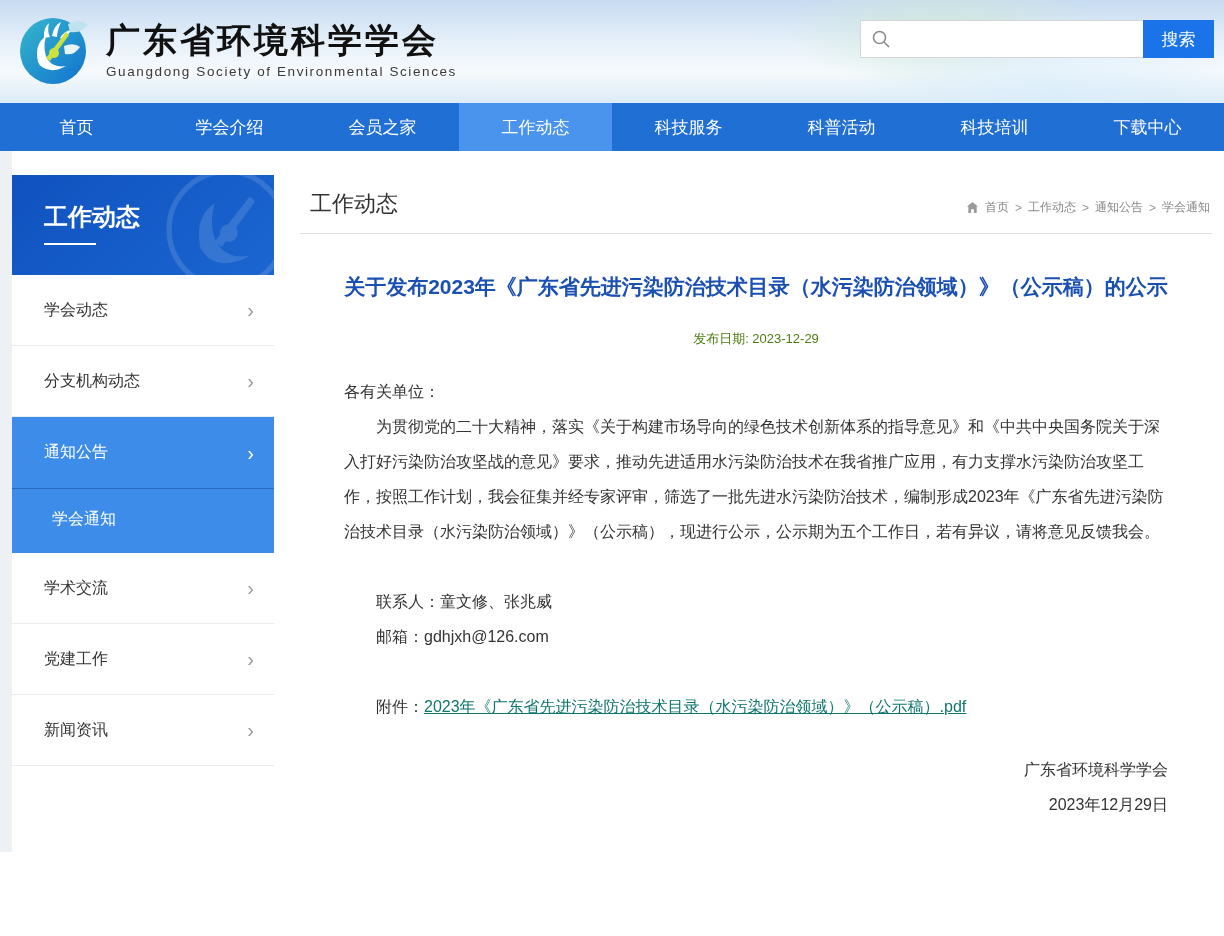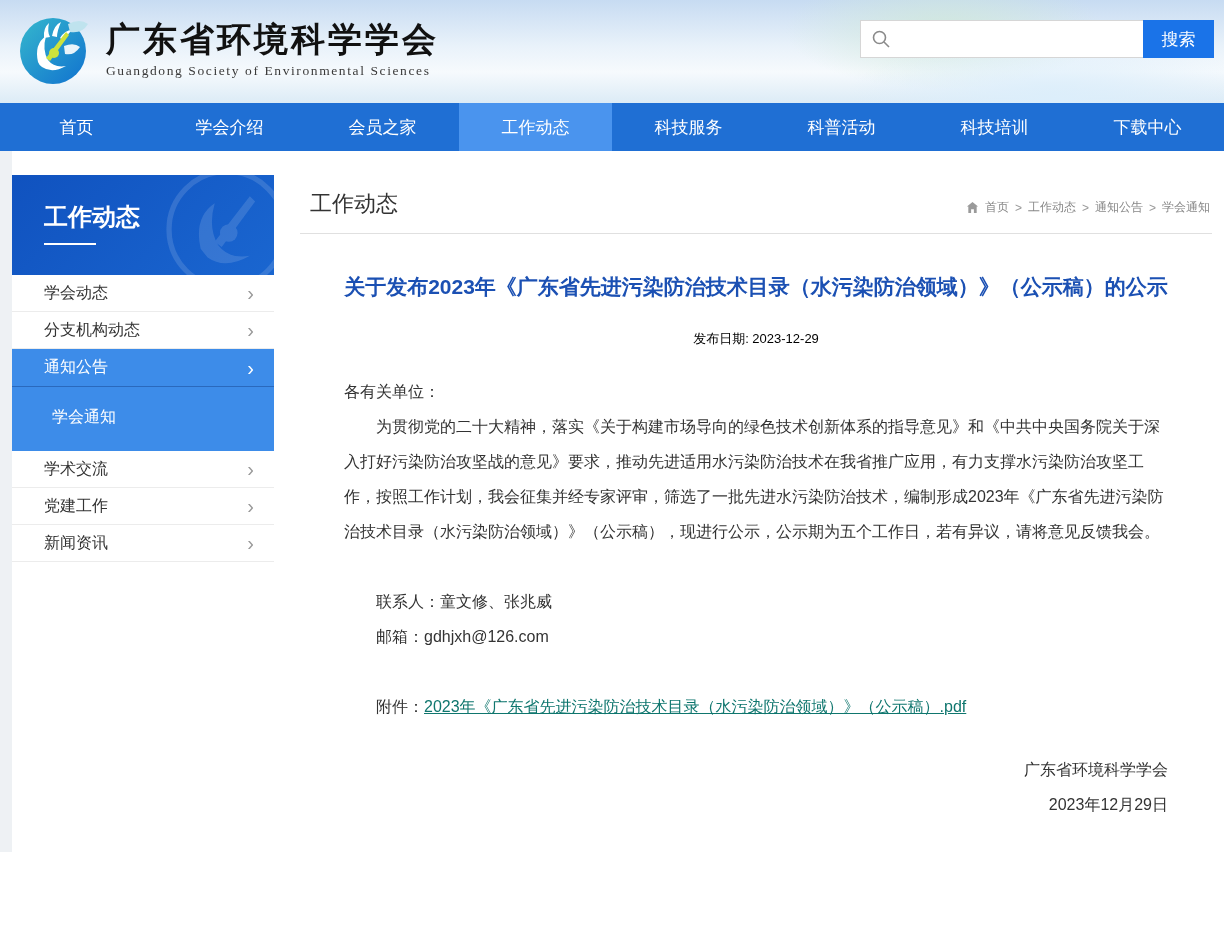--- a/index.html
+++ b/index.html
@@ -18,21 +18,21 @@
     background:radial-gradient(ellipse at center,#cfe8d8 0%,rgba(207,232,216,0) 70%); opacity:.8;}
   .hdr-blob2{position:absolute; right:-40px; top:30px; width:420px; height:140px;
     background:radial-gradient(ellipse at center,#dceefb 0%,rgba(220,238,251,0) 70%);}
   .brand{position:absolute; left:16px; top:12px; display:flex; align-items:center; gap:16px;}
   .logo{width:74px; height:74px; display:block;}
   .site-title{
     font-family:"DejaVu Serif","Liberation Serif",serif;
     font-size:34px; font-weight:bold; color:#111; letter-spacing:3px; line-height:40px;
   }
   .site-subtitle{
-    font-family:Liberation Serif, serif;
+    font-family:Liberation Sans, sans-serif;
     font-size:13.5px; color:#3a3a3a; letter-spacing:1.6px; margin-top:4px;
   }
   .search-box{position:absolute; right:10px; top:20px; display:flex; height:38px; width:354px;}
   .search-input-wrap{flex:1; background:#fff; border:1px solid #d6d6d6; border-right:none;
     display:flex; align-items:center; padding-left:10px;}
   .search-input-wrap svg{flex:0 0 auto;}
   .search-input{border:none; outline:none; flex:1; height:100%; font-size:15px; padding:0 8px;
     background:transparent; font-family:inherit;}
   .search-btn{width:71px; background:#1a73e8; color:#fff; border:none; font-size:17px;
     cursor:pointer; font-family:inherit;}
@@ -44,41 +44,41 @@
   
   .content{position:relative; padding:24px 12px 0 12px; display:flex; gap:26px;
     background:linear-gradient(90deg,#eef1f4 0 12px,#ffffff 12px);}
   
   .sidebar{width:262px; flex:0 0 262px; background:#fff;}
   .sidebar-header{position:relative; height:100px; overflow:hidden;
     background:linear-gradient(135deg,#1052bf 0%,#1a66d0 100%);}
   .sidebar-header .watermark{position:absolute; right:-18px; top:-14px; opacity:.13;}
   .sidebar-title{position:absolute; left:32px; top:26px; color:#fff; font-size:24px; font-weight:bold;}
   .sidebar-title::after{content:""; display:block; width:52px; height:2px; background:#fff; margin-top:10px;}
-  .side-item{height:37px; display:flex; align-items:center; justify-content:space-between;
+  .side-item{height:71px; display:flex; align-items:center; justify-content:space-between;
     padding:0 20px 0 32px; font-size:16px; color:#333; border-bottom:1px solid #ececec;
     background:#fff; cursor:pointer;}
   .side-item .chev{color:#999; font-size:20px; line-height:1;}
   .side-item.active{background:#3d8ce9; color:#fff; border-bottom:none;}
   .side-item.active .chev{color:#fff;}
   .side-submenu{background:#3d8ce9; border-top:1px solid rgba(10,40,110,.35); padding:10px 0 14px 0;}
   .sub-item{height:40px; display:flex; align-items:center; padding-left:40px;
     color:#fff; font-size:16px; cursor:pointer;}
   
   .main{flex:1; background:#fff; min-width:0;}
   .main-head{display:flex; justify-content:space-between; align-items:flex-end;
     padding:14px 2px 14px 10px; border-bottom:1px solid #e0e0e0;}
   .section-title{font-size:22px; font-weight:normal; color:#333;}
   .breadcrumb{display:flex; align-items:center; gap:6px; font-size:12px; color:#888; padding-bottom:3px;}
   .breadcrumb .crumb{color:#888; text-decoration:none; cursor:pointer;}
   .breadcrumb .sep{color:#999;}
   .article{padding:0 44px 30px 44px;}
   .article-title{margin-top:36px; text-align:center; color:#1b50b3;
     font-size:21px; font-weight:bold; line-height:34px;}
-  .article-date{margin-top:26px; text-align:center; color:#000000; font-size:13px;}
+  .article-date{margin-top:26px; text-align:center; color:#4d7c0f; font-size:13px;}
   .body-text{font-size:16px; color:#333; line-height:35px;}
   .greeting{margin-top:26px;}
   .para{text-indent:2em;}
   .contact{margin-top:35px;}
   .contact div{text-indent:2em;}
   .attachment{margin-top:35px; text-indent:2em;}
   .attach-link{color:#0f766e; text-decoration:underline; cursor:pointer;}
   .signature{margin-top:28px; text-align:right;}
 </style>
 </head>

